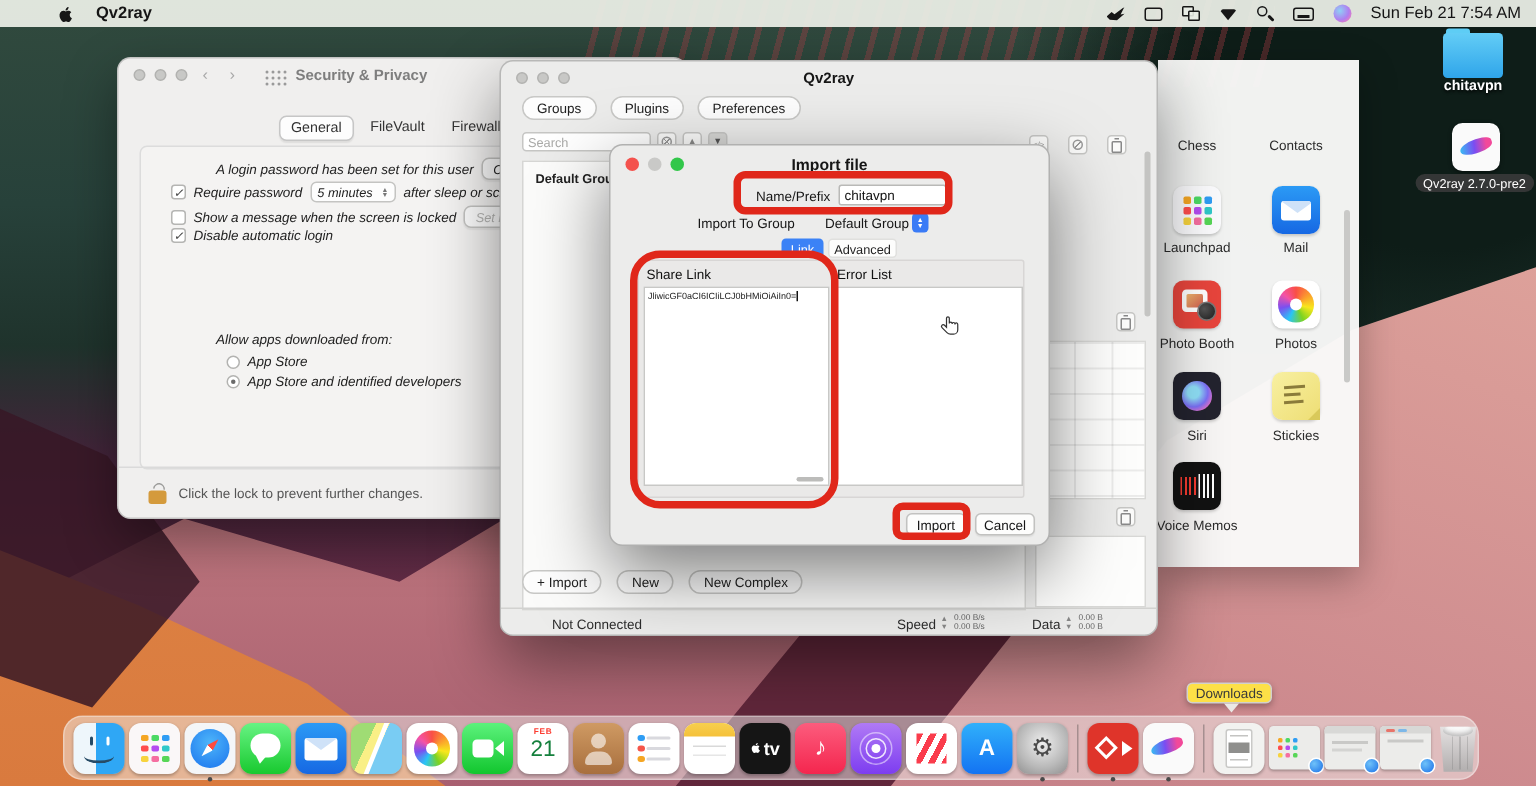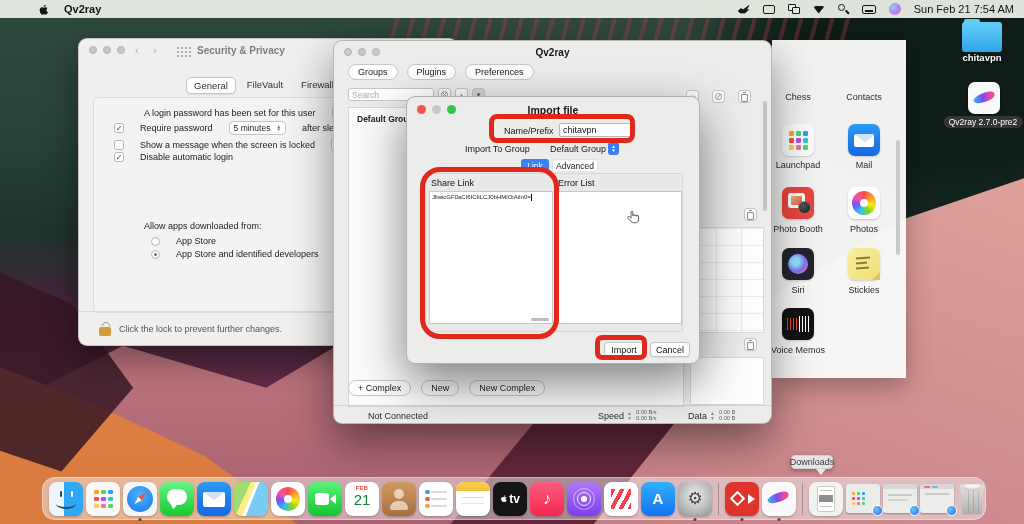--- a/index.html
+++ b/index.html
@@ -64,21 +64,21 @@
   .sec-title { position:absolute; left:118px; top:6px; font-size:10px; font-weight:bold; color:#7e7e7e; }
   .sec-nav { position:absolute; top:5px; font-size:11px; color:#a8a8a8; }
   .sec-nav.back { left:56px; } .sec-nav.fwd { left:74px; }
   .sec-grid { position:absolute; left:98px; top:8px; width:2.2px; height:2.2px; background:#9a9a9a; border-radius:50%;
     box-shadow:4px 0 #9a9a9a,8px 0 #9a9a9a,12px 0 #9a9a9a,0 4px #9a9a9a,4px 4px #9a9a9a,8px 4px #9a9a9a,12px 4px #9a9a9a,0 8px #9a9a9a,4px 8px #9a9a9a,8px 8px #9a9a9a,12px 8px #9a9a9a; }
   .sec-tabs { position:absolute; left:107px; top:38px; display:flex; gap:4px; font-size:9.5px; color:#333; }
   .sec-tab { padding:2px 7px; border-radius:5px; }
   .sec-tab.active { background:#fdfdfd; border:1px solid #c6c6c6; box-shadow:0 1px 1px rgba(0,0,0,.08); }
   .sec-panel { position:absolute; left:14px; top:58px; width:352px; height:216px;
     background:#f4f3f2; border:1px solid #dcdcdc; border-radius:5px; }
-  .sec-row { position:absolute; white-space:nowrap; display:flex; align-items:center; gap:16px; }
+  .sec-row { position:absolute; white-space:nowrap; display:flex; align-items:center; gap:5px;font-style:italic; }
   .chk { width:10px; height:10px; border:1px solid #b5b5b3; border-radius:2.5px; background:#fff;
     display:inline-flex; align-items:center; justify-content:center; font-size:8px; color:#444; }
   .btn-mac { background:#fdfdfd; border:1px solid #c4c4c2; border-radius:5px; padding:1.5px 7px; font-size:8.5px; color:#222;
     box-shadow:0 1px 1px rgba(0,0,0,.06); }
   .btn-mac.disabled { color:#b6b6b4; }
   .select-mac { background:#fdfdfd; border:1px solid #c4c4c2; border-radius:4px; padding:1px 4px; font-size:8.5px;
     display:inline-flex; align-items:center; gap:6px; }
   .stepper { display:inline-flex; flex-direction:column; line-height:3.4px; font-size:4.6px; color:#777; }
   .radio { width:9px; height:9px; border:1px solid #b3b3b1; border-radius:50%; background:#fff; position:relative; }
   .radio.on::after { content:''; position:absolute; inset:2px; border-radius:50%; background:#6b6b6b; }
@@ -171,22 +171,22 @@
   .desk-label { position:absolute; z-index:1; color:#fff; font-weight:bold; font-size:9.5px; text-align:center;
     text-shadow:0 1px 2px rgba(0,0,0,.85); transform:translateX(-50%); }
   .qvapp-icon { position:absolute; left:968px; top:82px; width:32px; height:32px; z-index:1; background:#fafafa;
     border-radius:7px; box-shadow:0 1px 3px rgba(0,0,0,.4); }
   .qv-swoosh { position:absolute; left:5px; top:11px; width:22px; height:9px; border-radius:60% 40% 50% 50%;
     background:linear-gradient(100deg,#35c3f3 0%,#7a4df2 45%,#f2499a 80%); transform:rotate(-18deg); }
   .qvapp-label { position:absolute; left:983px; top:116px; transform:translateX(-50%); z-index:1;
     background:rgba(58,58,58,.88); color:#fff; font-size:8.5px; padding:1px 5px; border-radius:7px; white-space:nowrap; }
 
   
-  .dl-tip { position:absolute; left:791px; top:455px; width:42px; height:14px; z-index:8;
-    background:#e5e5e5; border:1px solid #d2d0cd; border-radius:4px; box-shadow:0 2px 5px rgba(0,0,0,.3);
+  .dl-tip { position:absolute; left:791px; top:455px; width:57px; height:14px; z-index:8;
+    background:#fde047; border:1px solid #d2d0cd; border-radius:4px; box-shadow:0 2px 5px rgba(0,0,0,.3);
     display:flex; align-items:center; justify-content:center; font-size:9px; color:#3a3a3a; }
   .dl-tip::after { content:''; position:absolute; left:24px; top:13px; border-left:5px solid transparent;
     border-right:5px solid transparent; border-top:6px solid #ebe9e6; }
 
   
   .dock { position:absolute; left:42px; top:477px; width:944px; height:43px; z-index:9;
     background:rgba(242,239,237,.5); border:1px solid rgba(255,255,255,.35); border-radius:13px;
     display:flex; align-items:center; padding:0 6px; gap:3px; }
   .di { width:34px; height:34px; border-radius:8px; position:relative; flex:0 0 auto; box-shadow:0 1px 2px rgba(0,0,0,.25); }
   .di i, .di b, .di u, .ap-icon i, .ap-icon b, .ap-icon u { position:absolute; display:block; text-decoration:none; font-style:normal; }
@@ -458,21 +458,21 @@
     <span class="sqbtn" style="position:absolute; left:410px; top:167px;">
         <span class="trash-glyph"></span>
       </span>
     <div class="qv-chart" style="left:356px; top:186px; width:74px; height:106px;"></div>
     <span class="sqbtn" style="position:absolute; left:410px; top:297px;">
         <span class="trash-glyph"></span>
       </span>
     <div class="qv-chart" style="left:356px; top:316px; width:74px; height:48px; background-image:none;"></div>
     <div class="qv-scrollthumb"></div>
     <div class="qv-bottom">
-      <span class="pill-btn">+ Complex</span>
+      <span class="pill-btn">+ Import</span>
       <span class="pill-btn">New</span>
       <span class="pill-btn">New Complex</span>
     </div>
     <div class="qv-statusbar">
       <span style="position:absolute; left:14px; top:5px;padding-left:20px;">Not Connected</span>
       <span style="position:absolute; left:264px; top:5px;">Speed</span>
       <span class="updown" style="position:absolute; left:293px; top:5px;">▲<br>▼</span>
       <span class="tinystats" style="position:absolute; left:302px; top:4px;">
         <span>0.00 B/s</span>
         <span>0.00 B/s</span>

